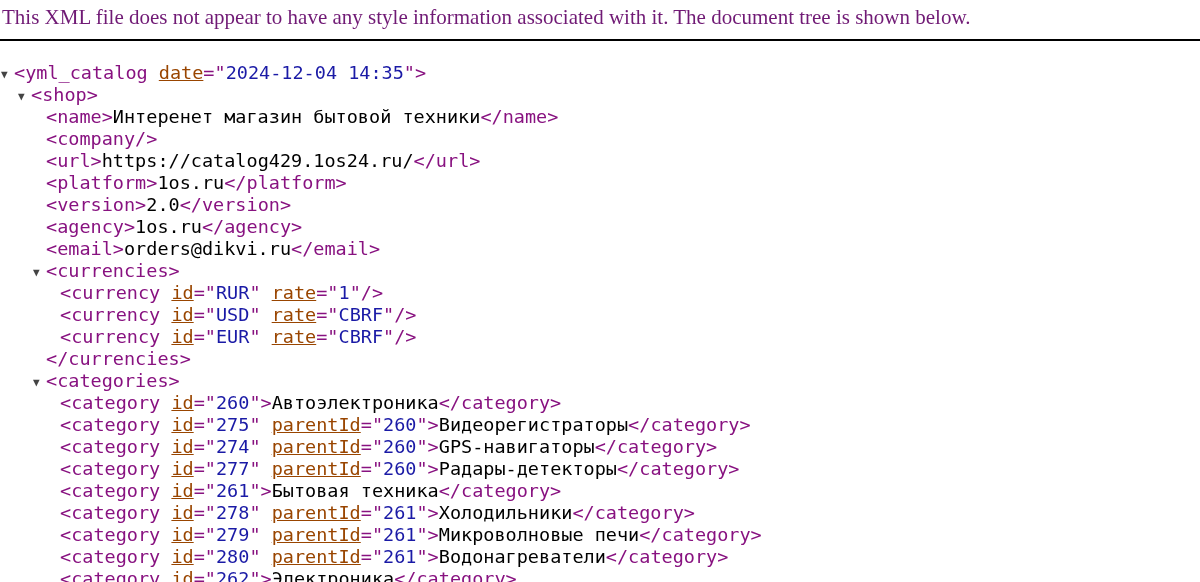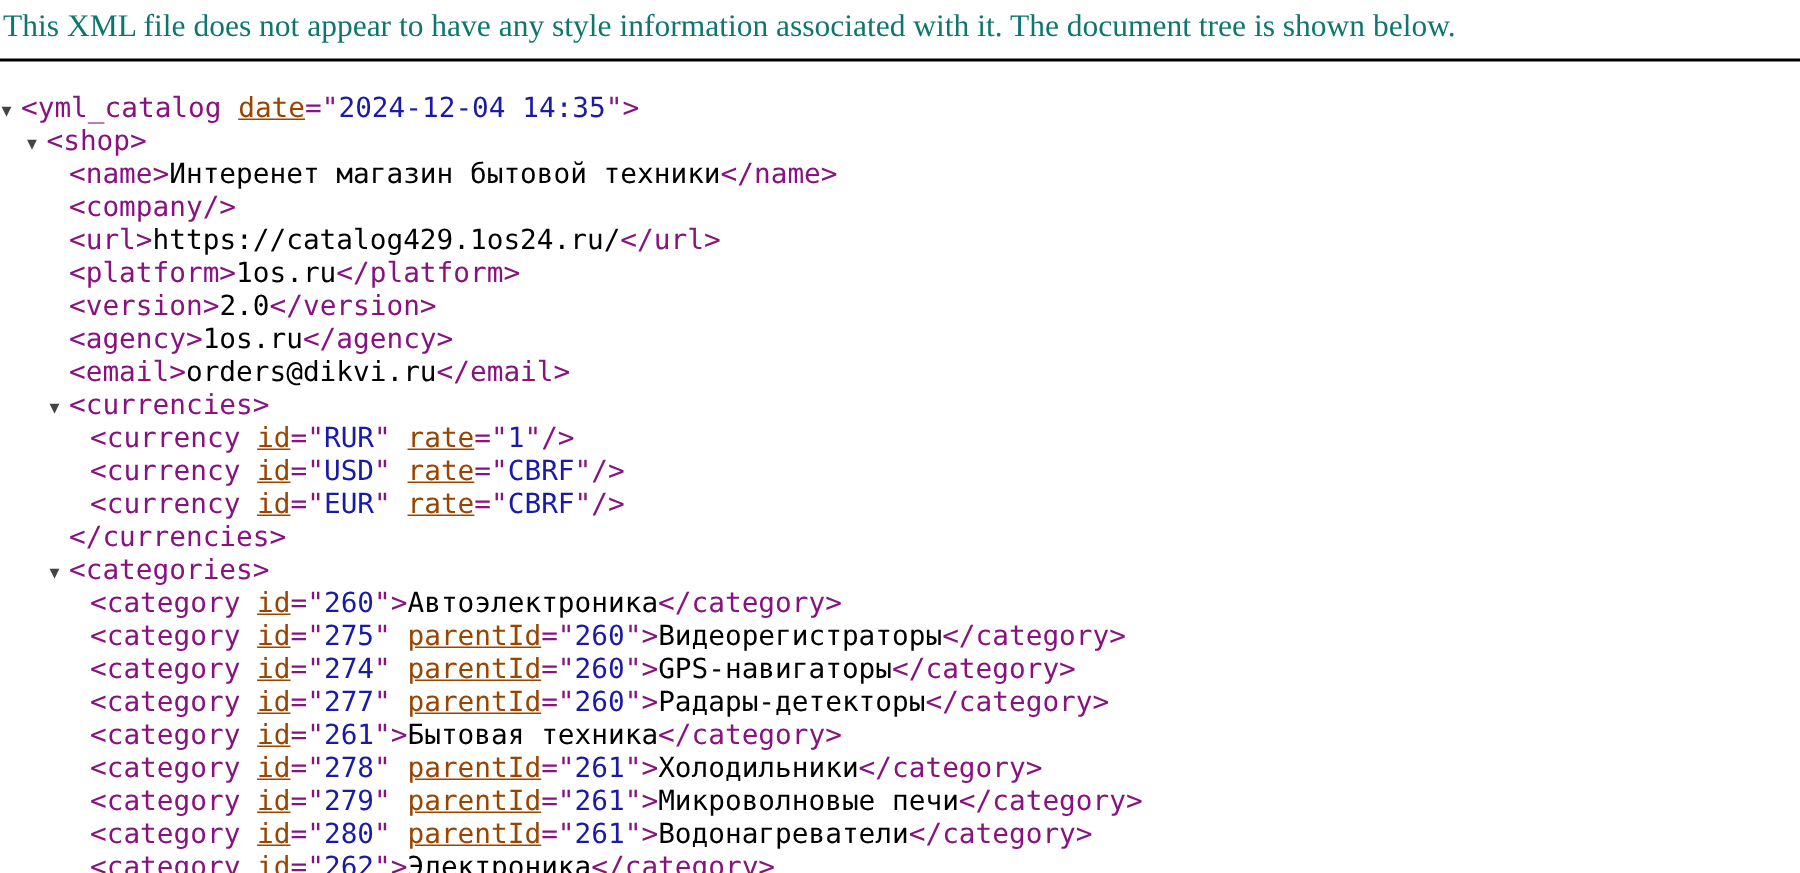--- a/index.html
+++ b/index.html
@@ -10,21 +10,21 @@
     --arrow-color:#444444;
   }
   html,body{margin:0;padding:0;background:#ffffff;}
   body{
     width:1200px;height:582px;overflow:hidden;position:relative;
     font-family:"Liberation Sans",sans-serif;
   }
   .viewer-header{
     font-family:"Liberation Serif",serif;
     font-size:21px;
-    color:#0f766e;
+    color:#701a75;
     padding:5px 4px 9px 2px;
     border-bottom:2px solid #000;
     white-space:nowrap;
   }
   .xml-tree{
     margin-top:21px;
     font-family:"DejaVu Sans Mono","Liberation Mono",monospace;
     font-size:18.5px;
     line-height:22px;
     white-space:pre;

